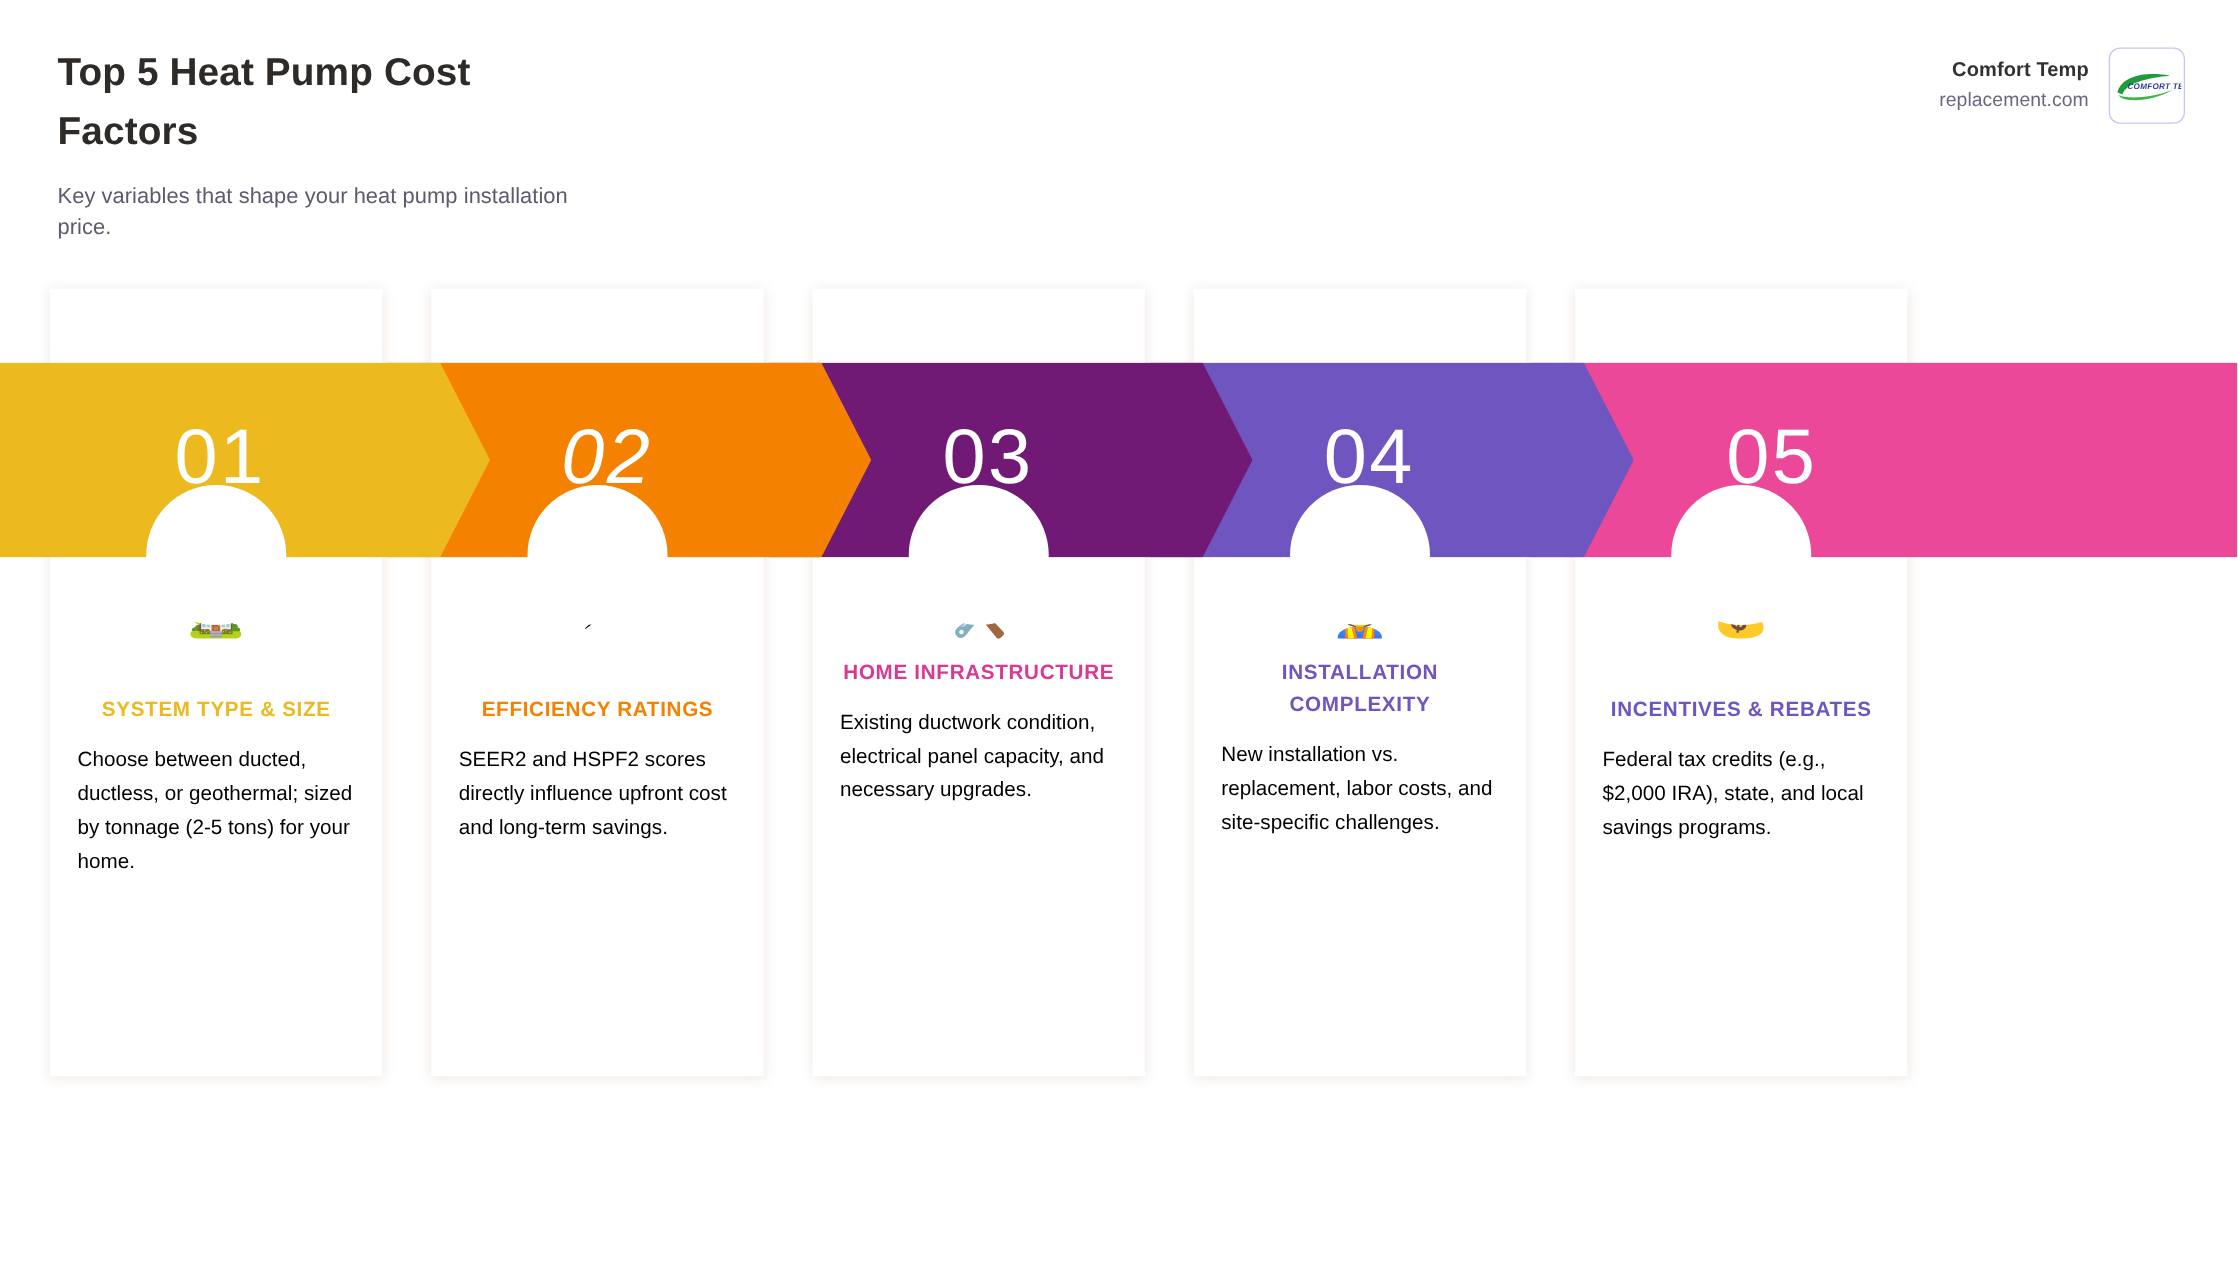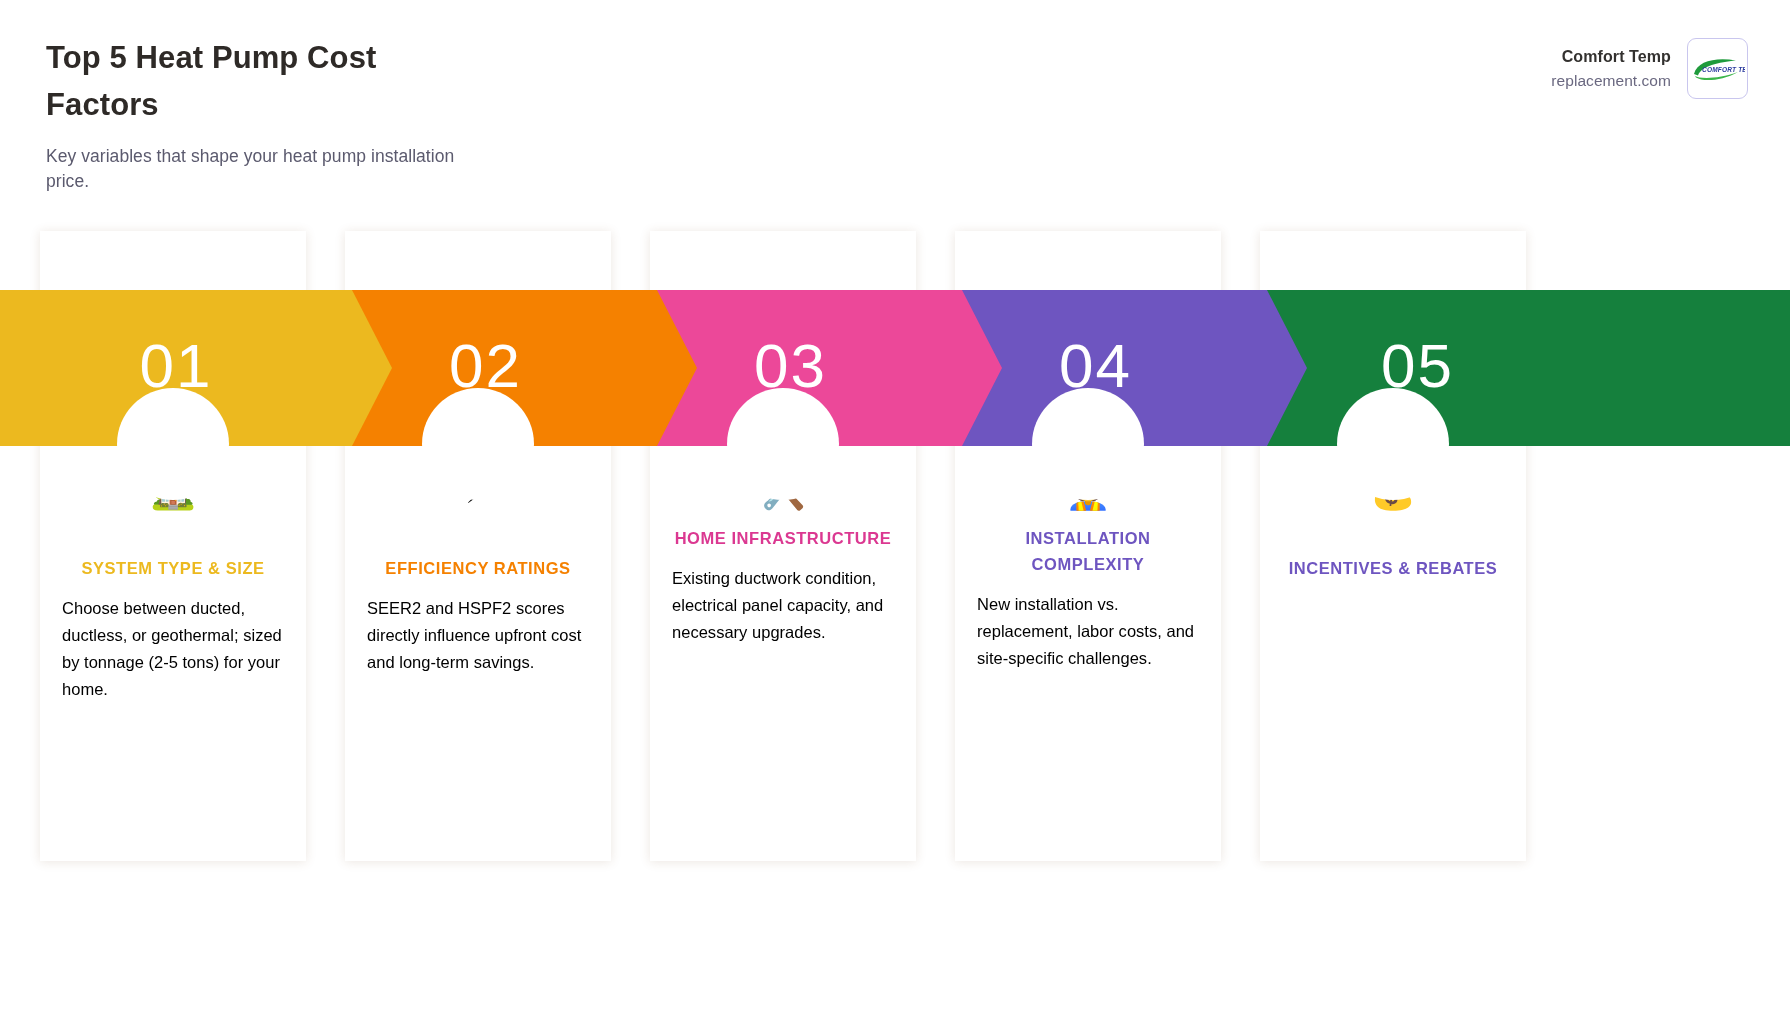--- a/index.html
+++ b/index.html
@@ -251,48 +251,49 @@
         <div class="card-emoji">👷</div>
         <div class="card-title two-line" style="color:#6E55C0">INSTALLATION COMPLEXITY</div>
         <div class="card-desc">New installation vs. replacement, labor costs, and site-specific challenges.</div>
       </div>
     </div>
 
     <div class="card" style="left:1260px">
       <div class="card-inner">
         <div class="card-emoji">💰</div>
         <div class="card-title" style="color:#6E55C0">INCENTIVES &amp; REBATES</div>
+        <div class="card-desc">Federal tax credits (e.g., $2,000 IRA), state, and local savings programs.</div>
       </div>
     </div>
 
   </div>
 
   <div id="band">
 
     <div class="chev" style="left:0px; width:392px; background:#ECB91F;
          clip-path: polygon(0 0, 352px 0, 392px 50%, 352px 100%, 0 100%); z-index:5;">
       <div class="chev-num" style="padding-right:40px;">01</div>
     </div>
 
     <div class="chev" style="left:310px; width:387px; background:#F58100;
-         clip-path: polygon(0 0, 347px 0, 387px 50%, 347px 100%, 0 100%, 40px 50%); z-index:4;">
+         clip-path: polygon(0 0, 347px 0, 387px 50%, 347px 100%, 0 100%, 40px 50%); z-index:4;font-style:italic;">
       <div class="chev-num" style="padding-right:36px;">02</div>
     </div>
 
-    <div class="chev" style="left:615px; width:387px; background:#ec4899;
+    <div class="chev" style="left:615px; width:387px; background:#701a75;
          clip-path: polygon(0 0, 347px 0, 387px 50%, 347px 100%, 0 100%, 40px 50%); z-index:3;">
       <div class="chev-num" style="padding-right:36px;">03</div>
     </div>
 
     <div class="chev" style="left:920px; width:387px; background:#6E55C0;
          clip-path: polygon(0 0, 347px 0, 387px 50%, 347px 100%, 0 100%, 40px 50%); z-index:2;">
       <div class="chev-num" style="padding-right:36px;">04</div>
     </div>
 
-    <div class="chev" style="left:1225px; width:565px; background:#15803d;
+    <div class="chev" style="left:1225px; width:565px; background:#ec4899;
          clip-path: polygon(0 0, 565px 0, 565px 100%, 0 100%, 40px 50%); z-index:1;">
       <div class="chev-num" style="padding-right:180px;">05</div>
     </div>
 
     <div class="notch" style="left:173px; z-index:6;"></div>
     <div class="notch" style="left:478px; z-index:6;"></div>
     <div class="notch" style="left:783px; z-index:6;"></div>
     <div class="notch" style="left:1088px; z-index:6;"></div>
     <div class="notch" style="left:1393px; z-index:6;"></div>
 

